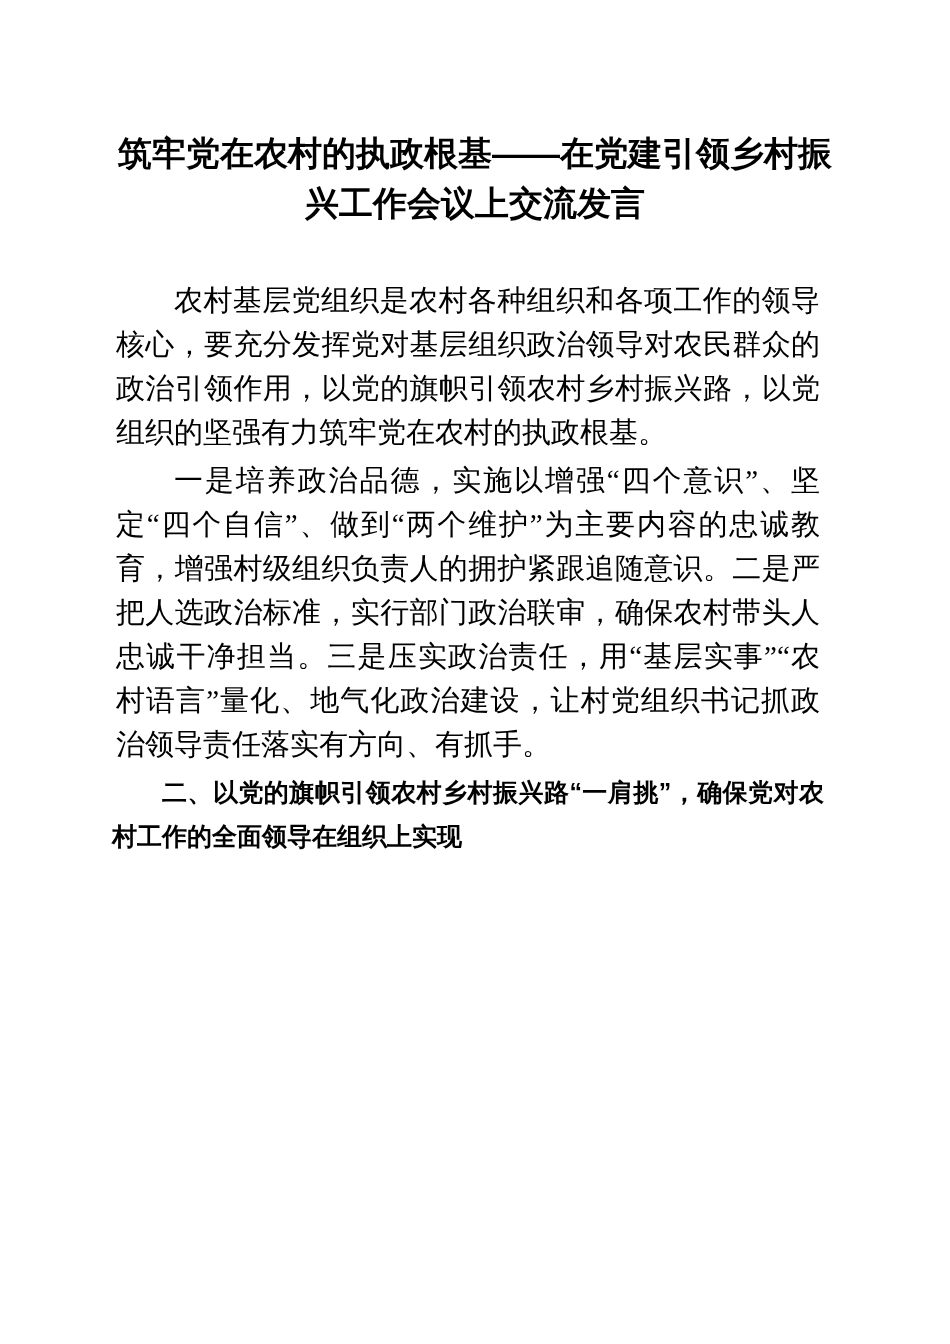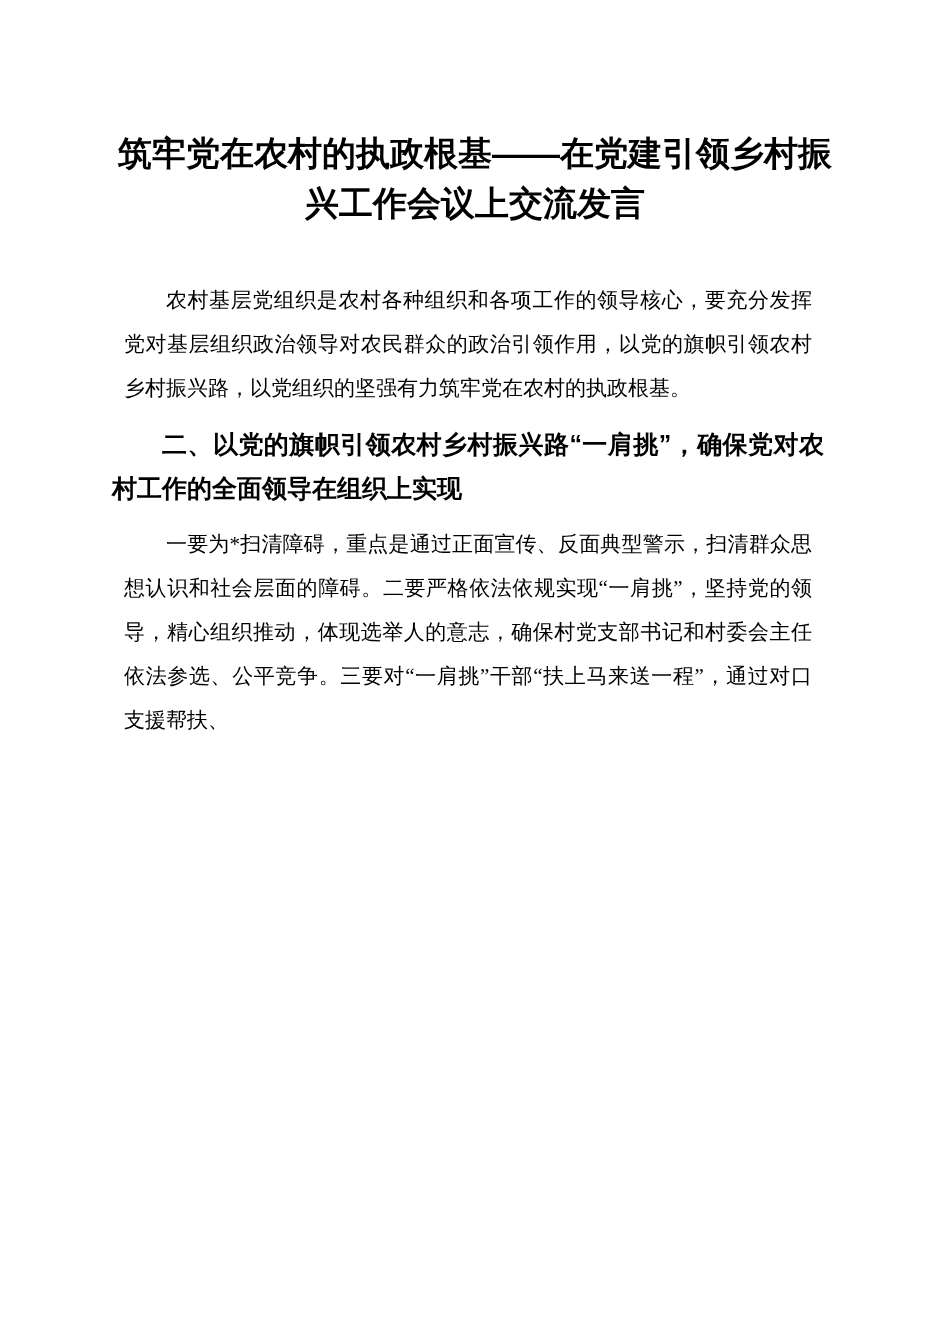--- a/index.html
+++ b/index.html
@@ -26,23 +26,23 @@
     font-size: 34px;
     line-height: 50px;
     text-align: center;
     letter-spacing: 0;
     color: #000000;
   }
   .body-text {
     padding: 0 24px 0 10px; 
   }
   .para {
-    margin: 12px;
+    margin: 4px;
     font-family: "Liberation Serif", serif;
-    font-size: 21px;
+    font-size: 29px;
     line-height: 44px;
     text-indent: 2em;
     text-align: justify;
     text-justify: inter-ideograph;
     color: #000000;
   }
   .heading {
     margin: 0;
     font-family: "Liberation Sans", sans-serif;
     font-weight: bold;
@@ -54,17 +54,17 @@
   }
 </style>
 </head>
 <body>
 
 <div class="page">
   <div class="content">
     <h1 class="title">筑牢党在农村的执政根基——在党建引领乡村振兴工作会议上交流发言</h1>
     <div class="body-text">
       <p class="para">农村基层党组织是农村各种组织和各项工作的领导核心，要充分发挥党对基层组织政治领导对农民群众的政治引领作用，以党的旗帜引领农村乡村振兴路，以党组织的坚强有力筑牢党在农村的执政根基。</p>
+      <p class="para">一是培养政治品德，实施以增强“四个意识”、坚定“四个自信”、做到“两个维护”为主要内容的忠诚教育，增强村级组织负责人的拥护紧跟追随意识。二是严把人选政治标准，实行部门政治联审，确保农村带头人忠诚干净担当。三是压实政治责任，用“基层实事”“农村语言”量化、地气化政治建设，让村党组织书记抓政治领导责任落实有方向、有抓手。</p>
       <h2 class="heading">二、以党的旗帜引领农村乡村振兴路“一肩挑”，确保党对农村工作的全面领导在组织上实现</h2>
-      <p class="para">一要为*扫清障碍，重点是通过正面宣传、反面典型警示，扫清群众思想认识和社会层面的障碍。二要严格依法依规实现“一肩挑”，坚持党的领导，精心组织推动，体现选举人的意志，确保村党支部书记和村委会主任依法参选、公平竞争。三要对“一肩挑”干部“扶上马来送一程”，通过对口支援帮扶、</p>
     </div>
   </div>
 </div>
 
 </body></html>

